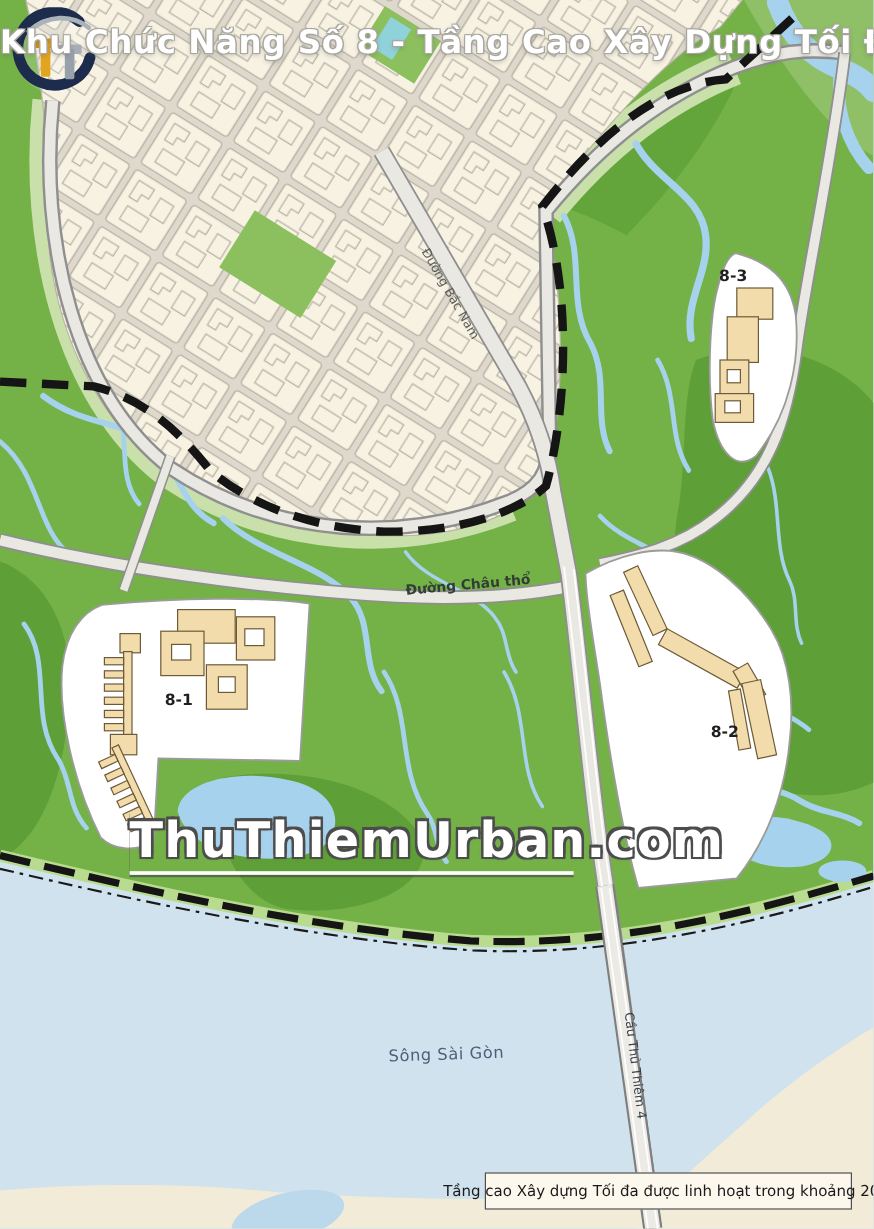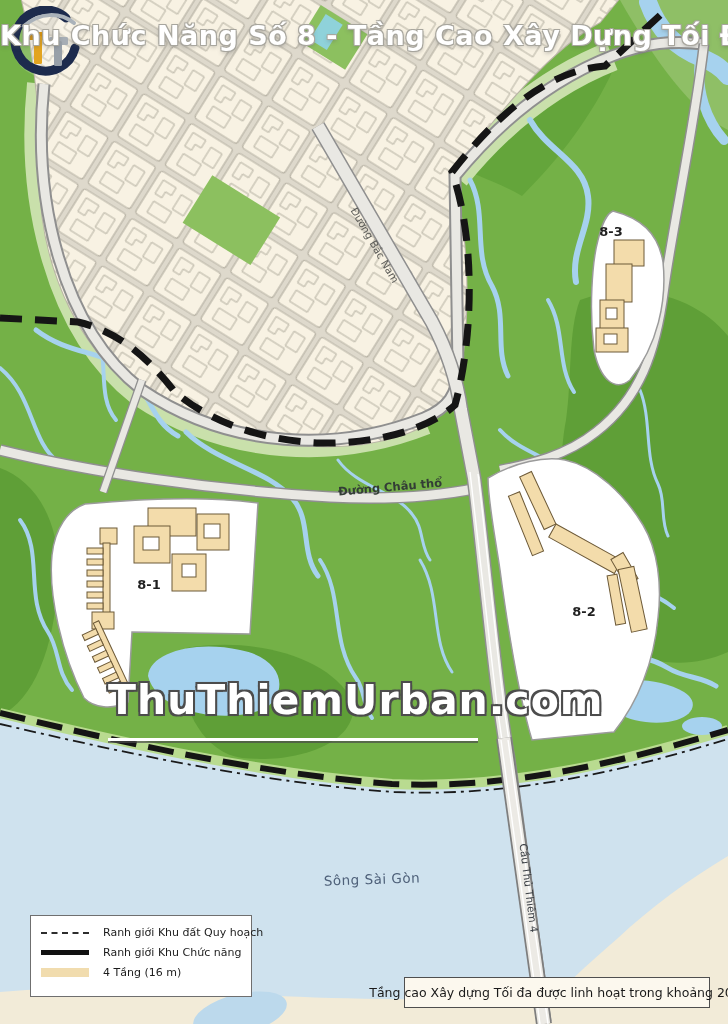--- a/index.html
+++ b/index.html
@@ -11,21 +11,21 @@
   
   .map-title{
     left:0;top:20px;width:728px;text-align:center;
     font-size:27px;font-weight:bold;color:#ffffff;letter-spacing:.5px;white-space:nowrap;
     text-shadow:-1px -1px 0 #a8a69e,1px -1px 0 #a8a69e,-1px 1px 0 #a8a69e,1px 1px 0 #a8a69e,0 2px 4px rgba(90,90,90,.45);
   }
   .watermark{
     left:108px;top:676px;width:370px;text-align:right;
     font-size:41px;font-weight:bold;color:#ffffff;letter-spacing:1px;white-space:nowrap;
     text-shadow:-2px -2px 0 #4c4c4c,2px -2px 0 #4c4c4c,-2px 2px 0 #4c4c4c,2px 2px 0 #4c4c4c,0 0 3px #4c4c4c;
-    border-bottom:3px solid #ffffff;padding-bottom:14px;
+    border-bottom:3px solid #ffffff;padding-bottom:2px;
     box-shadow:0 2px 0 rgba(76,76,76,.7);
   }
   .zone-label{font-size:13px;font-weight:bold;color:#1f1f1f;transform:translate(-50%,-50%);white-space:nowrap;}
   .street-label{font-size:10.5px;color:#5c5c58;white-space:nowrap;transform-origin:center;}
   .street-label.dark{color:#333d36;font-weight:600;font-size:11.5px;}
   .river-label{font-size:13.5px;color:#4e6079;letter-spacing:.5px;white-space:nowrap;}
   .bridge-label{font-size:10.5px;color:#3a3f45;white-space:nowrap;transform-origin:center;}
 
   
   .legend{
@@ -247,40 +247,26 @@
     </g>
     <g>
       <rect x="41" y="31" width="19" height="8" rx="1.5" fill="#a6adb5"></rect>
       <rect x="46" y="35" width="8" height="25" rx="1.5" fill="#98a0a9"></rect>
     </g>
   </svg>
 
   <div class="abs map-title">Khu Chức Năng Số 8 - Tầng Cao Xây Dựng Tối Đa</div>
 
   <div class="abs zone-label" style="left:149px;top:584px;">8-1</div>
-  <div class="abs zone-label" style="left:584px;top:611px;">8-2</div>
+  <div class="abs zone-label" style="left:604px;top:611px;">8-2</div>
   <div class="abs zone-label" style="left:611px;top:231px;">8-3</div>
 
   <div class="abs street-label" style="left:375px;top:245px;transform:translate(-50%,-50%) rotate(60deg);">Đường Bắc Nam</div>
   <div class="abs street-label dark" style="left:390px;top:487px;transform:translate(-50%,-50%) rotate(-5deg);">Đường Châu thổ</div>
   <div class="abs river-label" style="left:372px;top:879px;transform:translate(-50%,-50%) rotate(-2deg);">Sông Sài Gòn</div>
   <div class="abs bridge-label" style="left:529px;top:888px;transform:translate(-50%,-50%) rotate(83deg);">Cầu Thủ Thiêm 4</div>
 
   <div class="abs watermark">ThuThiemUrban.com</div>
 
-  <div class="abs legend">
-    <div class="legend-row">
-      <div class="legend-swatch sw-dashed"></div>
-      <div class="legend-text">Ranh giới Khu đất Quy hoạch</div>
-    </div>
-    <div class="legend-row">
-      <div class="legend-swatch sw-solid"></div>
-      <div class="legend-text">Ranh giới Khu Chức năng</div>
-    </div>
-    <div class="legend-row">
-      <div class="legend-swatch sw-fill"></div>
-      <div class="legend-text">4 Tầng  (16 m)</div>
-    </div>
-  </div>
 
   <div class="abs note-box">Tầng cao Xây dựng Tối đa được linh hoạt trong khoảng 20%</div>
 
 </div>
 
 </body></html>

